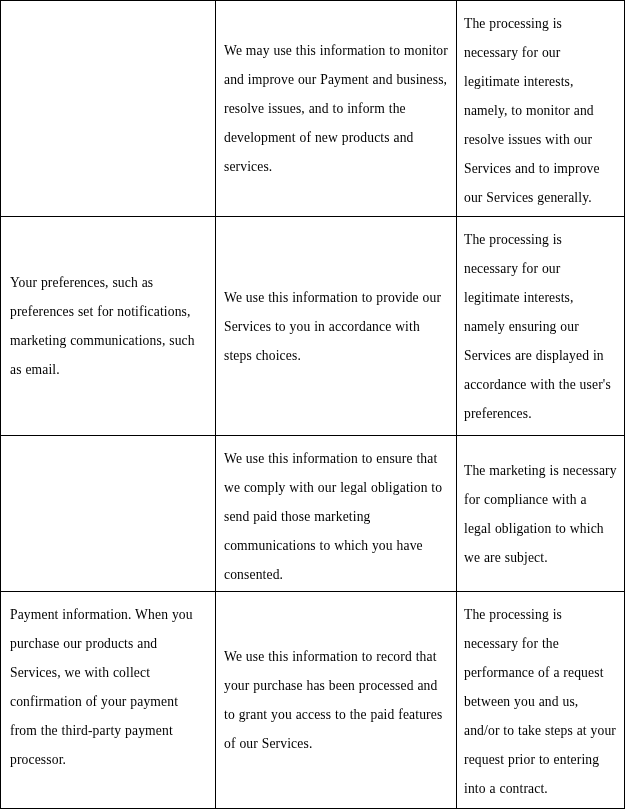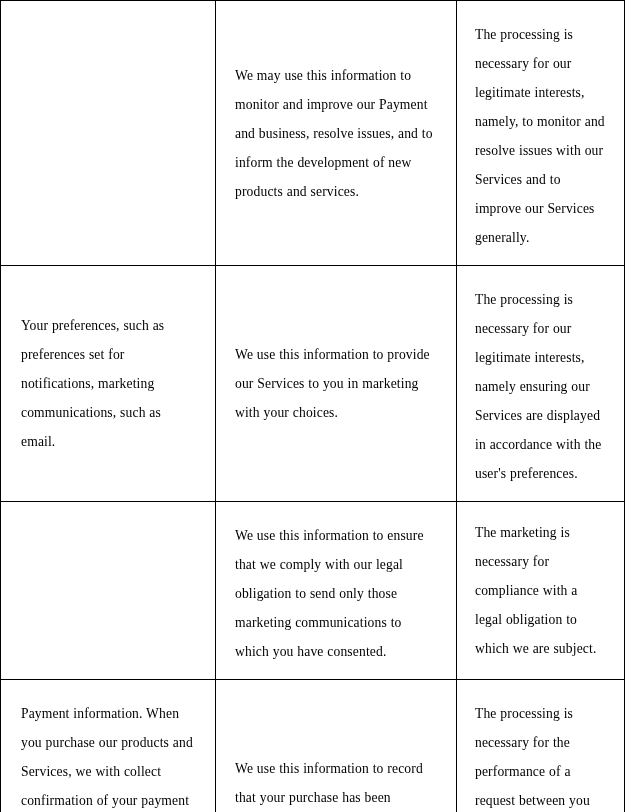--- a/index.html
+++ b/index.html
@@ -24,21 +24,21 @@
     border-left: 1.6px solid #000;
   }
 
   .doc-table col.c1 { width: 215px; }
   .doc-table col.c2 { width: 241px; }
   .doc-table col.c3 { width: 168px; }
 
   .doc-table td {
     border-right: 1.6px solid #000;
     border-bottom: 1.6px solid #000;
-    padding: 13px;
+    padding: 2px;
     vertical-align: middle;
     font-size: 13.6px;
     line-height: 29px;
     letter-spacing: 0.01em;
   }
 
   .doc-table td.top {
     vertical-align: top;
   }
 
@@ -92,33 +92,33 @@
       <td class="col3 top">
         <span class="cell-text">The processing is necessary for our legitimate interests, namely, to monitor and resolve issues with our Services and to improve our Services generally.</span>
       </td>
     </tr>
 
     <tr class="r2">
       <td class="col1">
         <span class="cell-text">Your preferences, such as preferences set for notifications, marketing communications, such as email.</span>
       </td>
       <td class="col2">
-        <span class="cell-text">We use this information to provide our Services to you in marketing with your choices.</span>
+        <span class="cell-text">We use this information to provide our Services to you in accordance with steps choices.</span>
       </td>
       <td class="col3 top">
         <span class="cell-text">The processing is necessary for our legitimate interests, namely ensuring our Services are displayed in accordance with the user's preferences.</span>
       </td>
     </tr>
 
     <tr class="r3">
       <td class="col1 empty-cell">
         <span class="cell-text"></span>
       </td>
       <td class="col2 top">
-        <span class="cell-text">We use this information to ensure that we comply with our legal obligation to send only those marketing communications to which you have consented.</span>
+        <span class="cell-text">We use this information to ensure that we comply with our legal obligation to send paid those marketing communications to which you have consented.</span>
       </td>
       <td class="col3">
         <span class="cell-text">The marketing is necessary for compliance with a legal obligation to which we are subject.</span>
       </td>
     </tr>
 
     <tr class="r4">
       <td class="col1 top">
         <span class="cell-text">Payment information. When you purchase our products and Services, we with collect confirmation of your payment from the third-party payment processor.</span>
       </td>

